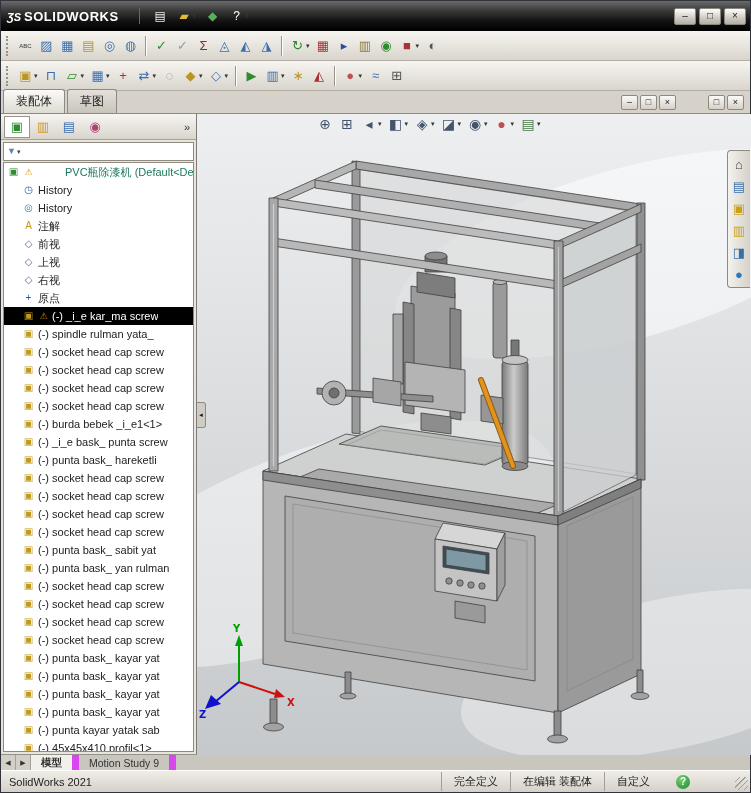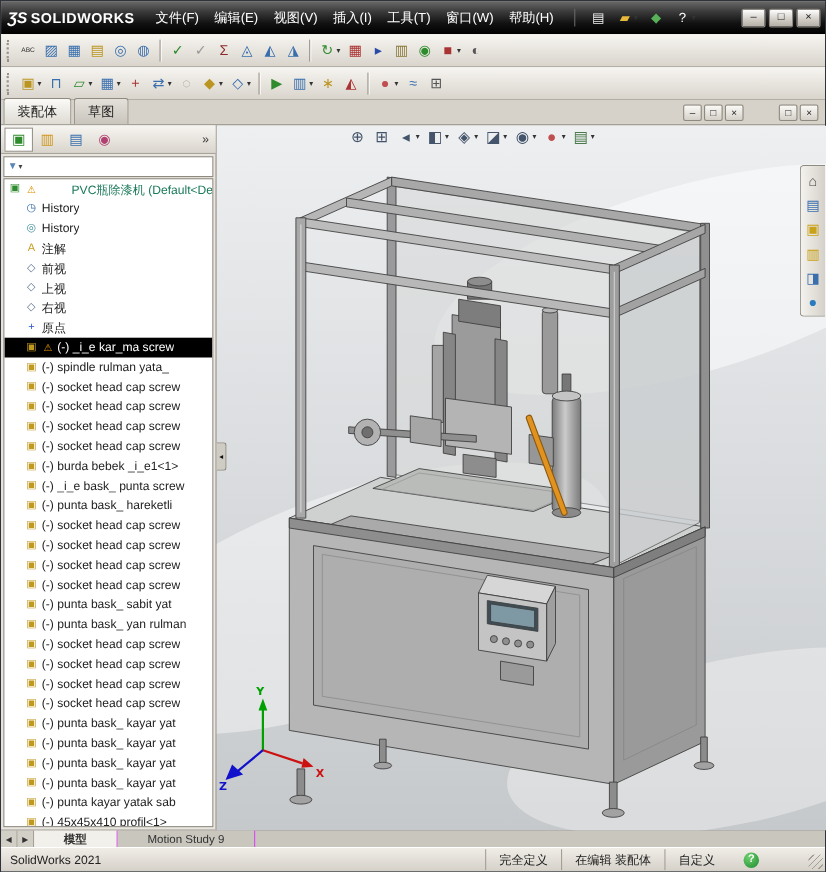--- a/index.html
+++ b/index.html
@@ -2,21 +2,21 @@
 <html><head>
 <meta charset="utf-8">
 <style>
 *{box-sizing:border-box;margin:0;padding:0}
 html,body{width:751px;height:793px;overflow:hidden}
 body{font-family:"Liberation Sans","DejaVu Sans",sans-serif;font-size:11px;color:#222;background:#d6d2ca}
 .app{width:751px;height:793px;display:flex;flex-direction:column;border:1px solid #30343a}
 
 .titlebar{height:30px;flex:0 0 30px;display:flex;align-items:center;background:linear-gradient(180deg,#6a6a6a 0%,#3a3a3a 32%,#111 68%,#000 100%);color:#fff;padding:0 4px;gap:4px}
 .logo{display:flex;align-items:baseline;gap:3px;padding:0 8px 0 2px}
-.logo-mark{font-style:italic;font-weight:bold;font-size:14px}
+.logo-mark{font-style:italic;font-weight:bold;font-size:11px}
 .logo-text{font-weight:bold;font-size:13px;letter-spacing:.5px}
 .menubar{display:flex}
 .menu-item{padding:6px 7px;font-size:12px;cursor:default}
 .qat{display:flex;align-items:center;margin-left:8px;gap:3px;border-left:1px solid #666;padding-left:10px}
 .qat .tb-glyph{font-size:12px}
 .winbtns{margin-left:auto;display:flex;gap:3px}
 .win-btn{width:22px;height:17px;display:flex;align-items:center;justify-content:center;background:linear-gradient(#fefefe,#cfcbc3 60%,#b4b0a8);border:1px solid #8a8680;border-radius:2px;color:#222;font-size:10px;line-height:1}
 
 .toolbar{height:30px;flex:0 0 30px;display:flex;align-items:center;background:linear-gradient(#f7f5f1,#d9d5cd);border-bottom:1px solid #b3afa7;padding:0 3px}
 .grip{width:4px;height:20px;border-left:2px dotted #979289;margin:0 5px 0 2px}
@@ -57,47 +57,38 @@
 .headsup{position:absolute;top:1px;left:118px;display:flex;align-items:center;gap:2px}
 .hu-icon{display:flex;align-items:center;padding:2px}
 .hu-icon .tb-glyph{font-size:14px;width:16px}
 .taskpane{position:absolute;top:36px;right:0;width:23px;display:flex;flex-direction:column;background:linear-gradient(90deg,#f4f2ee,#d5d1c9);border:1px solid #8e8a80;border-right:none;border-radius:4px 0 0 4px;padding:2px 0}
 .tp-icon{height:22px;display:flex;align-items:center;justify-content:center;padding:0}
 .tp-icon .tb-glyph{width:auto;font-size:13px}
 .collapse-tab{position:absolute;left:0;top:288px;width:9px;height:26px;background:#cfccc4;border:1px solid #8e8a80;border-left:none;border-radius:0 3px 3px 0;display:flex;align-items:center;justify-content:center;font-size:7px;color:#111}
 
 .doc-tabs-bar{height:16px;flex:0 0 16px;background:#c9c6be;border-top:1px solid #94908a;display:flex;align-items:stretch}
 .dnav{width:15px;display:flex;align-items:center;justify-content:center;font-size:7px;color:#333;border-right:1px solid #a5a19a;background:#d2cfc7}
-.dtab{padding:0 27px;display:flex;align-items:center;font-size:10.5px;border-right:1px solid #d946ef;background:#c9c6be;color:#333}
+.dtab{padding:0 10px;display:flex;align-items:center;font-size:10.5px;border-right:7px solid #d946ef;background:#c9c6be;color:#333}
 .dtab.active{background:#f2f0ea;font-weight:bold}
 .statusbar{height:22px;flex:0 0 22px;background:linear-gradient(#f0ede7,#d5d1c9);border-top:1px solid #fff;display:flex;align-items:center;padding:0 8px;font-size:11px;position:relative}
 .sb-right{margin-left:auto;display:flex;align-items:center;margin-right:52px}
 .sb-seg{padding:2px 12px;border-left:1px solid #a39f97}
 .sb-help{width:14px;height:14px;border-radius:50%;background:radial-gradient(circle at 35% 30%,#6fd06f,#1d8a2d);color:#fff;font-size:10px;font-weight:bold;display:flex;align-items:center;justify-content:center;margin-left:14px}
 .sb-grip{position:absolute;right:2px;bottom:2px;width:13px;height:13px;background:repeating-linear-gradient(135deg,transparent 0 3px,#a39f97 3px 4px)}
 </style>
 </head>
 <body>
 
 <div class="app">
 
   <div class="titlebar">
     <span class="logo">
       <span class="logo-mark">ƷS</span>
       <span class="logo-text">SOLIDWORKS</span>
     </span>
-    <span id="menubar" class="menubar">
-        <span class="menu-item">文件(F)</span>
-        <span class="menu-item">编辑(E)</span>
-        <span class="menu-item">视图(V)</span>
-        <span class="menu-item">插入(I)</span>
-        <span class="menu-item">工具(T)</span>
-        <span class="menu-item">窗口(W)</span>
-        <span class="menu-item">帮助(H)</span>
-      </span>
     <span id="qat" class="qat">
         <span class="tb-icon">
           <span class="tb-glyph" style="color: rgb(242, 242, 242);">▤</span>
         </span>
         <span class="tb-icon">
           <span class="tb-glyph" style="color: rgb(232, 184, 58);">▰</span>
           <span class="tb-caret">▾</span>
         </span>
         <span class="tb-icon">
           <span class="tb-glyph" style="color: rgb(88, 177, 88);">◆</span>

